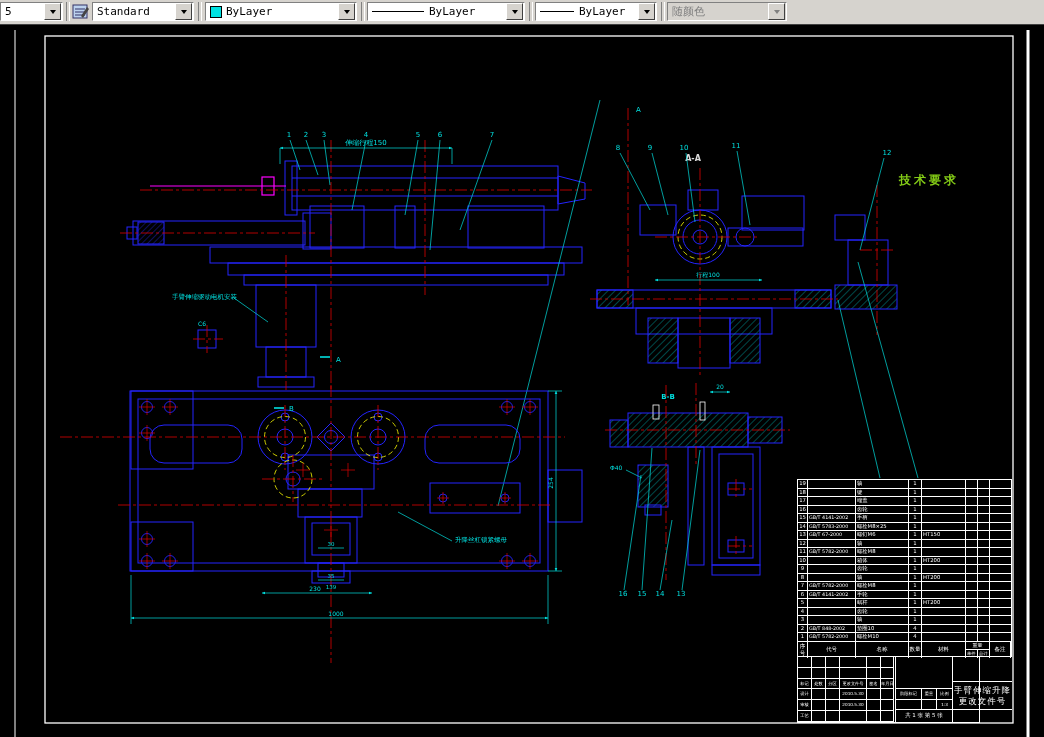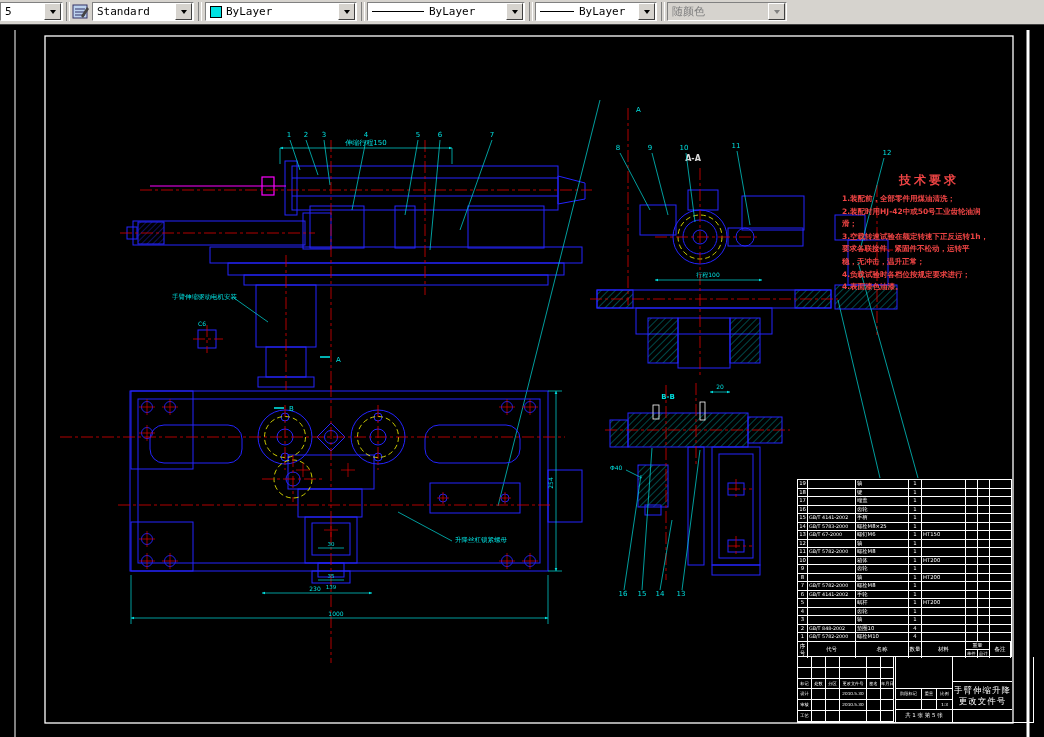--- a/index.html
+++ b/index.html
@@ -29,21 +29,21 @@
   .combo.disabled .dd-tri{border-top-color:#808080;}
   .sep{position:absolute;top:2px;width:2px;height:19px;border-left:1px solid #808080;border-right:1px solid #fff;}
   .swatch{width:10px;height:10px;border:1px solid #000;margin-right:4px;flex:0 0 auto;}
   .lt-line{width:52px;height:1px;background:#000;margin-right:5px;flex:0 0 auto;}
   .tool-icon{position:absolute;top:3px;width:18px;height:18px;}
   
   .canvas{position:absolute;left:0;top:24px;width:1044px;height:713px;background:#000;}
   svg{position:absolute;left:0;top:0;}
   svg text{font-family:"DejaVu Sans",sans-serif;}
   
-  .techreq{position:absolute;left:842px;top:172px;width:174px;color:#ef4444;z-index:5;}
+  .techreq{position:absolute;left:842px;top:172px;width:174px;color:#84cc16;z-index:5;}
   .tr-title{font-size:12px;font-weight:bold;text-align:center;letter-spacing:3px;margin-bottom:4px;}
   .tr-line{font-size:7.5px;line-height:12.6px;font-weight:bold;white-space:nowrap;}
   
   .bom{
     position:absolute;left:797px;top:479px;width:215px;height:178px;
     border:1px solid #fff;box-sizing:border-box;color:#fff;z-index:5;
     display:flex;flex-direction:column;
   }
   .bom-row{display:flex;height:8.5px;border-bottom:1px solid #fff;box-sizing:border-box;flex:0 0 auto;}
   .bom-cell{border-right:1px solid #fff;box-sizing:border-box;font-size:5.3px;line-height:7.5px;
@@ -59,21 +59,21 @@
   .c7{width:23px;flex:1;}
   .bom-head{display:flex;height:16px;box-sizing:border-box;flex:0 0 auto;}
   .bh{border-right:1px solid #fff;box-sizing:border-box;display:flex;align-items:center;
      justify-content:center;font-size:5.5px;}
   .bh-weight{width:24px;border-right:1px solid #fff;box-sizing:border-box;display:flex;flex-direction:column;}
   .bh-weight .wt{height:8px;border-bottom:1px solid #fff;box-sizing:border-box;text-align:center;font-size:5px;line-height:7px;}
   .bh-weight .wb{display:flex;flex:1;}
   .bh-weight .wb div{width:12px;font-size:4.3px;text-align:center;line-height:7px;box-sizing:border-box;}
   .bh-weight .wb div:first-child{border-right:1px solid #fff;}
   
-  .tb{position:absolute;left:797px;top:657px;width:237px;height:66px;border:1px solid #fff;
+  .tb{position:absolute;left:797px;top:657px;width:183px;height:66px;border:1px solid #fff;
       border-top:none;box-sizing:border-box;color:#fff;z-index:5;}
   .tb-left{position:absolute;left:0;top:0;width:98px;height:100%;border-right:1px solid #fff;box-sizing:border-box;
       display:grid;grid-template-columns:14px 14px 14px 27px 14px 13px;grid-auto-rows:10.8px;}
   .tb-left div{border-right:1px solid #fff;border-bottom:1px solid #fff;box-sizing:border-box;
       font-size:4.2px;line-height:10px;text-align:center;overflow:hidden;white-space:nowrap;}
   .tb-mid{position:absolute;left:98px;top:0;width:57px;height:100%;border-right:1px solid #fff;box-sizing:border-box;}
   .tb-mid .m-top{height:32px;border-bottom:1px solid #fff;box-sizing:border-box;}
   .tb-mid .m-head{height:11px;display:flex;border-bottom:1px solid #fff;box-sizing:border-box;}
   .tb-mid .m-head div,.tb-mid .m-val div{box-sizing:border-box;border-right:1px solid #fff;font-size:4.2px;
       line-height:10px;text-align:center;overflow:hidden;white-space:nowrap;}
@@ -360,30 +360,20 @@
       <text x="642" y="596">15</text>
       <text x="660" y="596">14</text>
       <text x="681" y="596">13</text>
     </g>
   </g>
 </svg>
 </div>
 
 <div class="techreq">
   <div class="tr-title">技术要求</div>
-  <div>
-      <div class="tr-line">1.装配前，全部零件用煤油清洗；</div>
-      <div class="tr-line">2.装配时用HJ-42中或50号工业齿轮油润</div>
-      <div class="tr-line">滑；</div>
-      <div class="tr-line">3.空载转速试验在额定转速下正反运转1h，</div>
-      <div class="tr-line">要求各联接件、紧固件不松动，运转平</div>
-      <div class="tr-line">稳，无冲击，温升正常；</div>
-      <div class="tr-line">4.负载试验时各档位按规定要求进行；</div>
-      <div class="tr-line">4.表面漆色油漆。</div>
-    </div>
 </div>
 
 <div class="bom">
   <div style="display:flex;flex-direction:column;">
       <div class="bom-row">
         <div class="bom-cell c0">19</div>
         <div class="bom-cell c1"></div>
         <div class="bom-cell c2">轴</div>
         <div class="bom-cell c3">1</div>
         <div class="bom-cell c4"></div>

